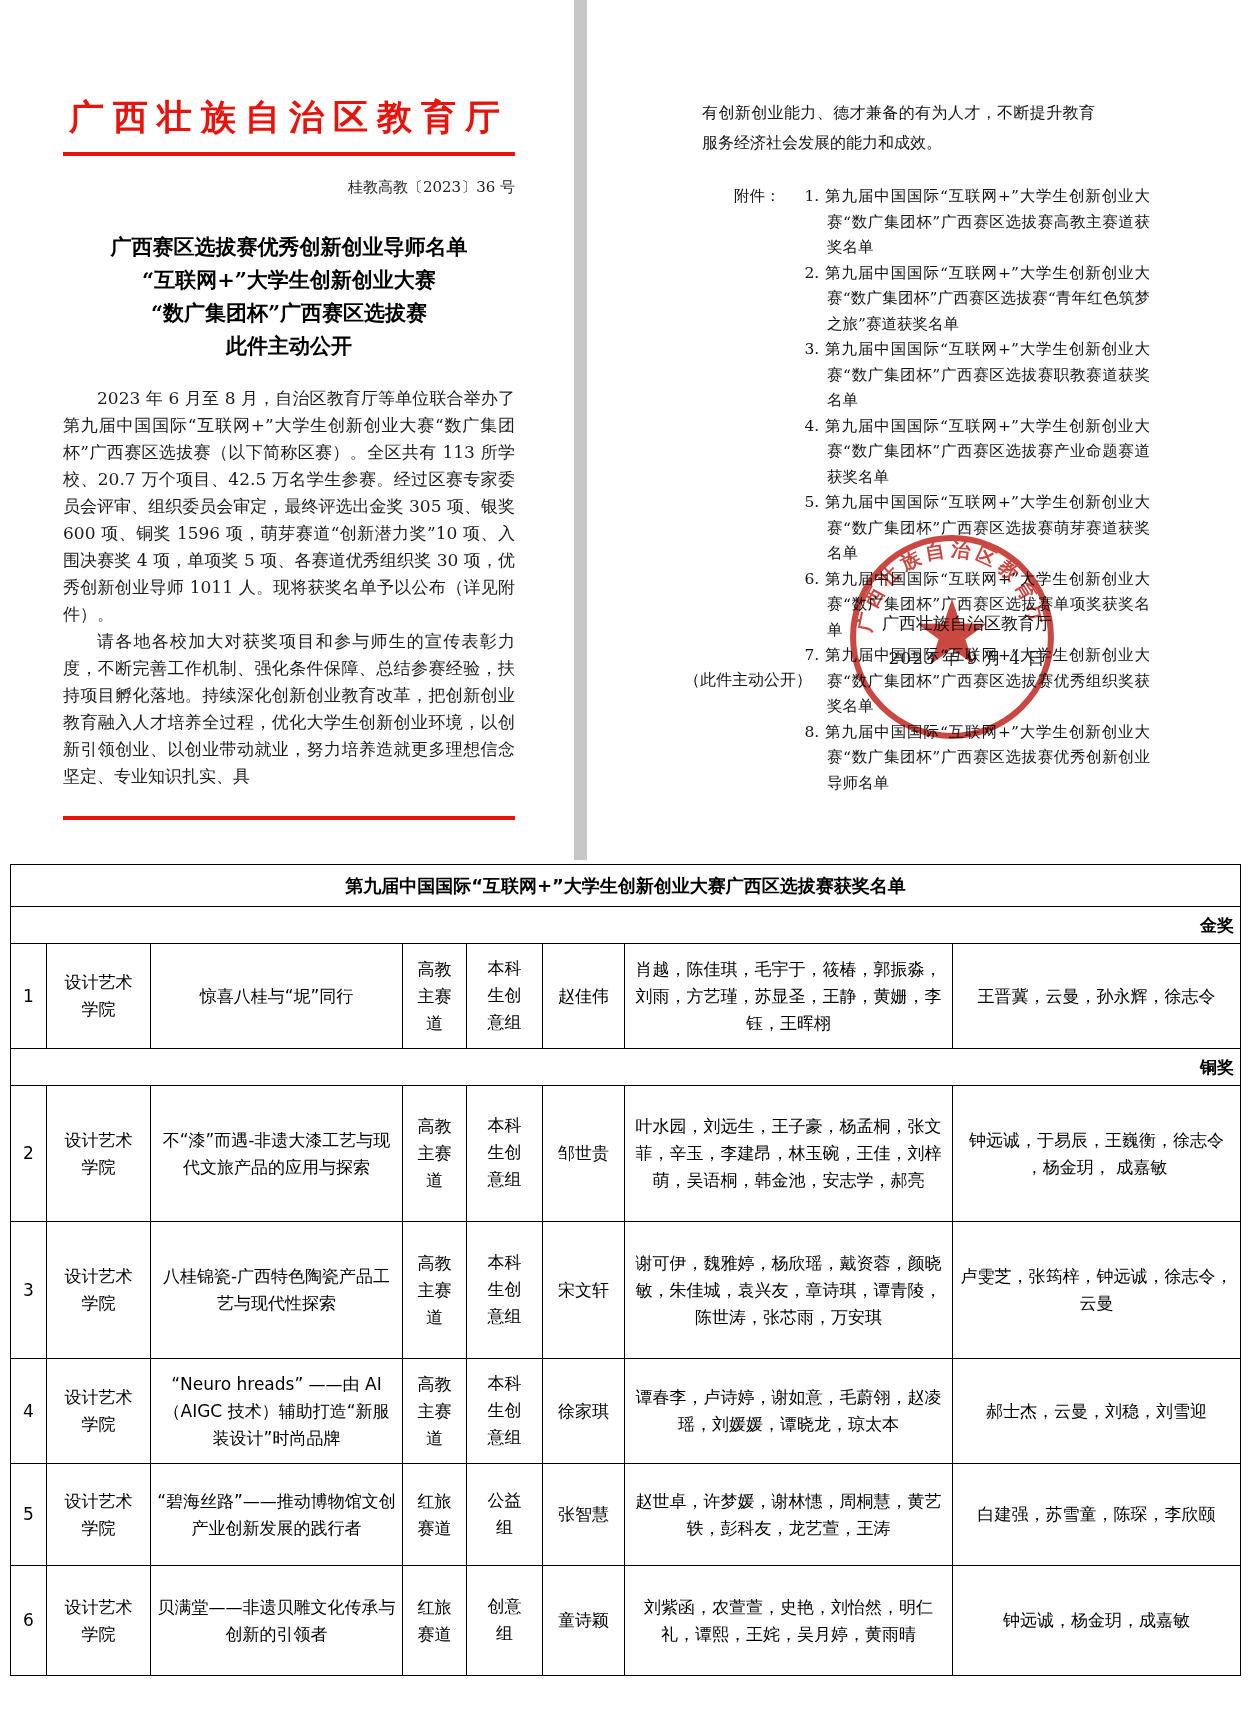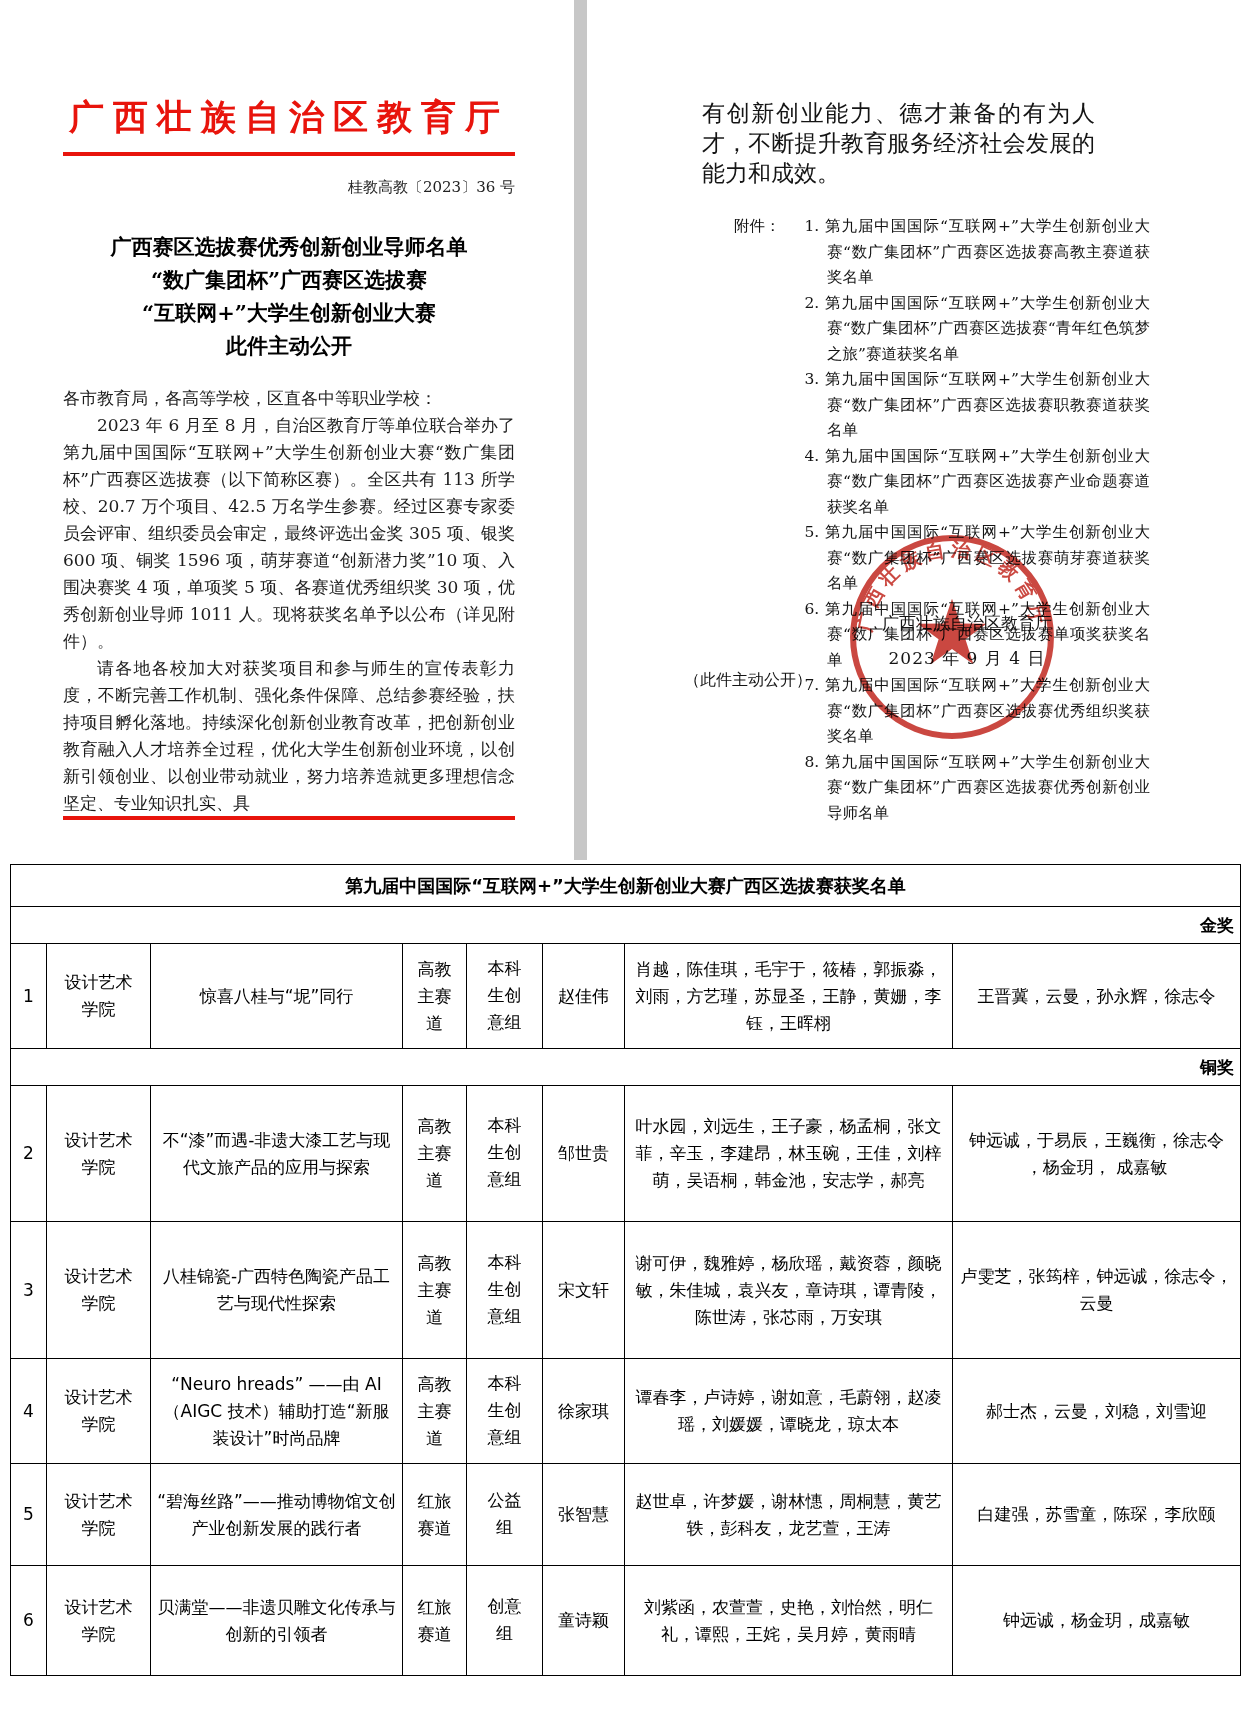--- a/index.html
+++ b/index.html
@@ -28,21 +28,21 @@
   .doc-number { margin-top:22px; text-align:right; font-size:15px; color:#222; }
 
   .doc-title { margin-top:33px; text-align:center; font-weight:bold; font-size:21px; line-height:33px; color:#000; }
 
   .doc-body { margin-top:23px; font-size:17px; line-height:27px; text-align:justify; color:#1c1c1c; }
   .doc-body .indent { text-indent:2em; }
 
   .bottom-red-line { position:absolute; left:53px; right:51px; bottom:42px; height:4px; background:#e8140c; }
 
   
-  .para-cont { margin:98px 55px 0 115px; font-size:23px; line-height:30px; text-align:justify; }
+  .para-cont { margin:98px 55px 0 115px; font-size:16px; line-height:30px; text-align:justify; }
   .attach { display:flex; margin-top:26px; padding-left:147px; font-size:15.5px; line-height:25.5px;gap:24px; }
   .att-label { flex:0 0 auto; }
   .att-list { width:348px; }
   .att-item { text-indent:-1.45em; padding-left:1.45em; text-align:justify; }
 
   .sig-block { position:absolute; top:612px; left:250px; width:260px; text-align:center; font-size:17px; }
   .sig-date { margin-top:12px; letter-spacing:1px; }
 
   .seal { position:absolute; top:530px; left:258px; width:214px; height:214px; opacity:.9; mix-blend-mode:multiply; }
 
@@ -74,26 +74,25 @@
 
   <div class="pages">
     <div class="gutter"></div>
 
     <div class="page page-left">
       <div class="agency">广西壮族自治区教育厅</div>
       <div class="red-rule"></div>
       <div class="doc-number">桂教高教〔2023〕36 号</div>
       <div class="doc-title">
         <div>广西赛区选拔赛优秀创新创业导师名单</div>
+        <div>“互联网+”大学生创新创业大赛</div>
         <div>“数广集团杯”广西赛区选拔赛</div>
-        <div>“互联网+”大学生创新创业大赛</div>
         <div>此件主动公开</div>
       </div>
       <div class="doc-body">
-        <div>各市教育局，各高等学校，区直各中等职业学校：</div>
         <div class="indent">2023 年 6 月至 8 月，自治区教育厅等单位联合举办了第九届中国国际“互联网+”大学生创新创业大赛“数广集团杯”广西赛区选拔赛（以下简称区赛）。全区共有 113 所学校、20.7 万个项目、42.5 万名学生参赛。经过区赛专家委员会评审、组织委员会审定，最终评选出金奖 305 项、银奖 600 项、铜奖 1596 项，萌芽赛道“创新潜力奖”10 项、入围决赛奖 4 项，单项奖 5 项、各赛道优秀组织奖 30 项，优秀创新创业导师 1011 人。现将获奖名单予以公布（详见附件）。</div>
         <div class="indent">请各地各校加大对获奖项目和参与师生的宣传表彰力度，不断完善工作机制、强化条件保障、总结参赛经验，扶持项目孵化落地。持续深化创新创业教育改革，把创新创业教育融入人才培养全过程，优化大学生创新创业环境，以创新引领创业、以创业带动就业，努力培养造就更多理想信念坚定、专业知识扎实、具</div>
       </div>
       <div class="bottom-red-line"></div>
     </div>
 
     <div class="page page-right">
       <div class="para-cont">有创新创业能力、德才兼备的有为人才，不断提升教育服务经济社会发展的能力和成效。</div>
 
       <div class="attach">

